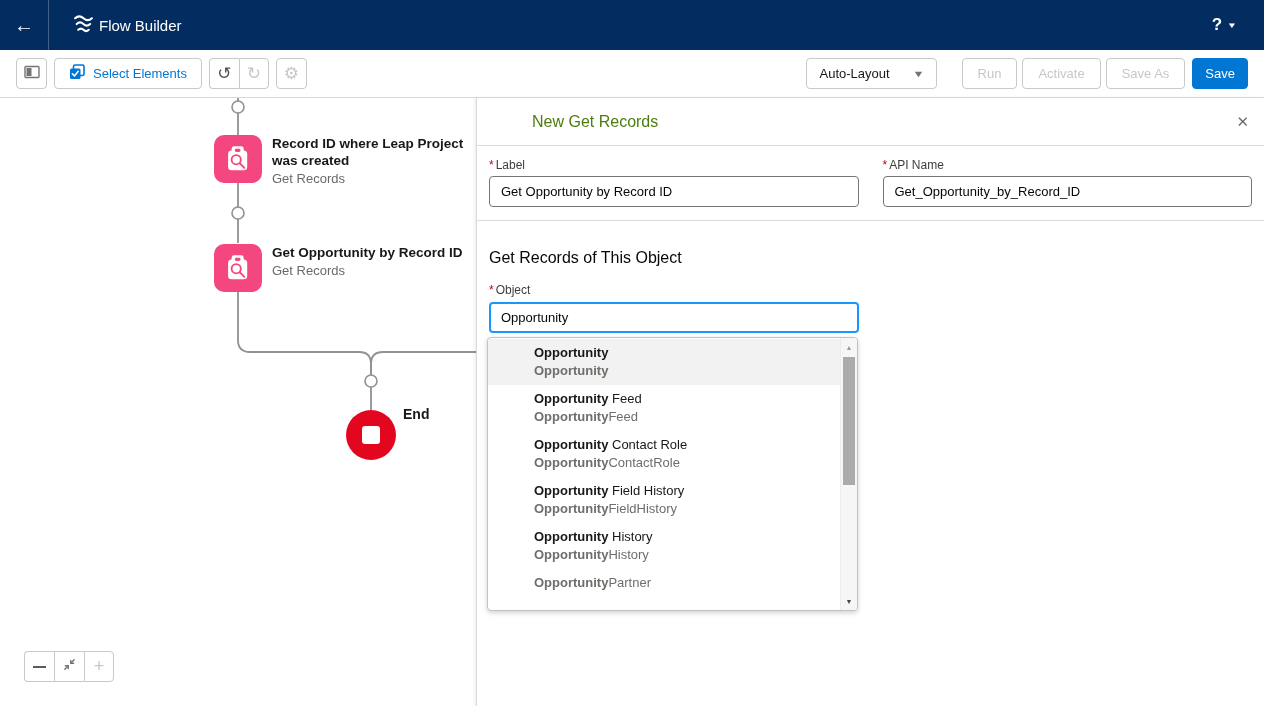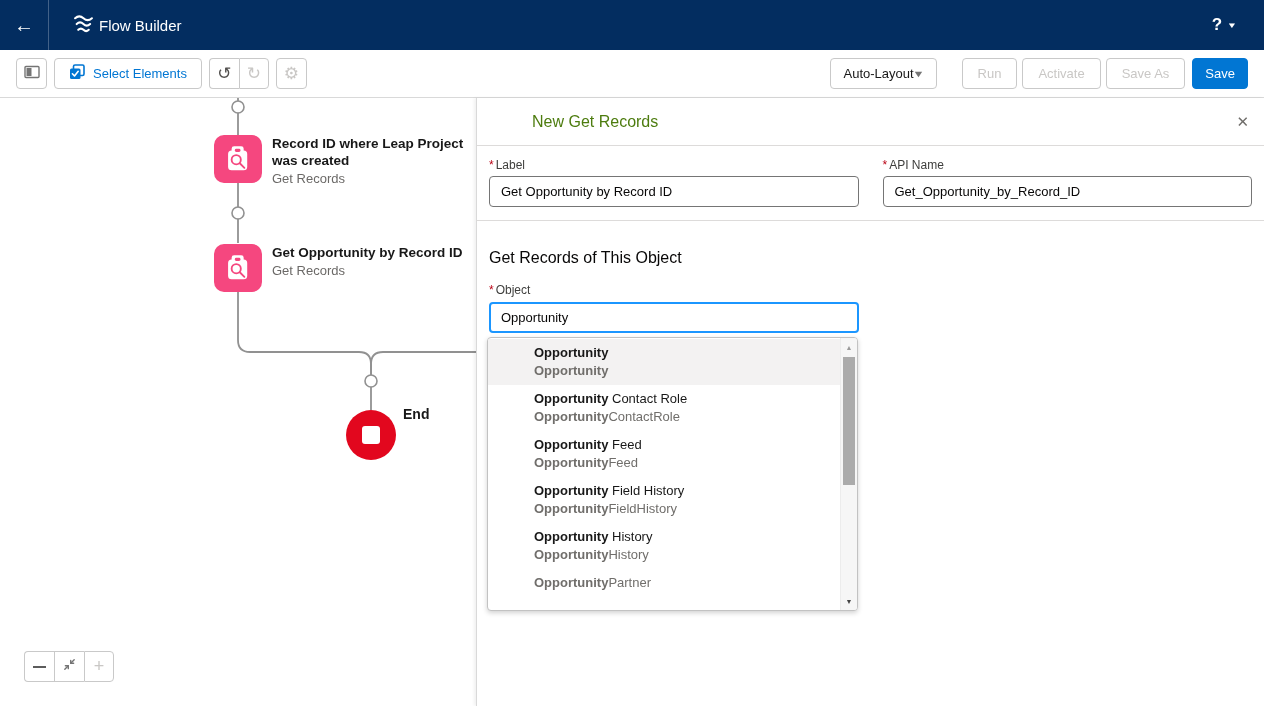--- a/index.html
+++ b/index.html
@@ -25,21 +25,21 @@
     cursor:pointer; padding:0 12px; }
   .tb-icon-btn { width:31px; padding:0; color:#514f4d; }
   .btn-group { display:flex; }
   .btn-group .tb-btn { border-radius:0; border-right-width:0; width:30px; padding:0; }
   .btn-group .tb-btn:first-child { border-radius:4px 0 0 4px; }
   .btn-group .tb-btn:last-child { border-radius:0 4px 4px 0; border-right-width:1px; }
   .sel-el { gap:8px; padding:0 14px; font-weight:400; }
   .icon-glyph { font-size:17px; line-height:1; }
   .disabled-glyph { color:#c9c7c5; }
   .tb-spacer { flex:1; }
-  .auto-layout { color:#181818; gap:0; padding:0 13px; margin-right:18px; }
+  .auto-layout { color:#181818; gap:24px; padding:0 13px; margin-right:18px; }
   .al-caret { font-size:9px; color:#747474; transform:scaleX(1.4); }
   .action-btn { color:#c9c7c5; padding:0 15px; margin-left:0; }
   .action-btn + .action-btn { margin-left:-2px; }
   .save-btn { background:#0176d3; border-color:#0176d3; color:#fff; }
 
   
   .main { display:flex; height:608px; }
 
   
   .canvas { position:relative; flex:1; overflow:hidden; background:#fff; }
@@ -276,26 +276,26 @@
         <input class="text-input object-input" type="text" value="Opportunity" style="">
 
         
         <div class="dropdown">
           <div class="dd-items">
             <div class="dd-item highlighted">
               <div class="dd-l1"><b>Opportunity</b><span></span></div>
               <div class="dd-l2"><b>Opportunity</b><span></span></div>
             </div>
             <div class="dd-item">
+              <div class="dd-l1"><b>Opportunity</b><span> Feed</span></div>
+              <div class="dd-l2"><b>Opportunity</b><span>Feed</span></div>
+            </div>
+            <div class="dd-item">
               <div class="dd-l1"><b>Opportunity</b><span> Contact Role</span></div>
               <div class="dd-l2"><b>Opportunity</b><span>ContactRole</span></div>
-            </div>
-            <div class="dd-item">
-              <div class="dd-l1"><b>Opportunity</b><span> Feed</span></div>
-              <div class="dd-l2"><b>Opportunity</b><span>Feed</span></div>
             </div>
             <div class="dd-item">
               <div class="dd-l1"><b>Opportunity</b><span> Field History</span></div>
               <div class="dd-l2"><b>Opportunity</b><span>FieldHistory</span></div>
             </div>
             <div class="dd-item">
               <div class="dd-l1"><b>Opportunity</b><span> History</span></div>
               <div class="dd-l2"><b>Opportunity</b><span>History</span></div>
             </div>
             <div class="dd-item">

